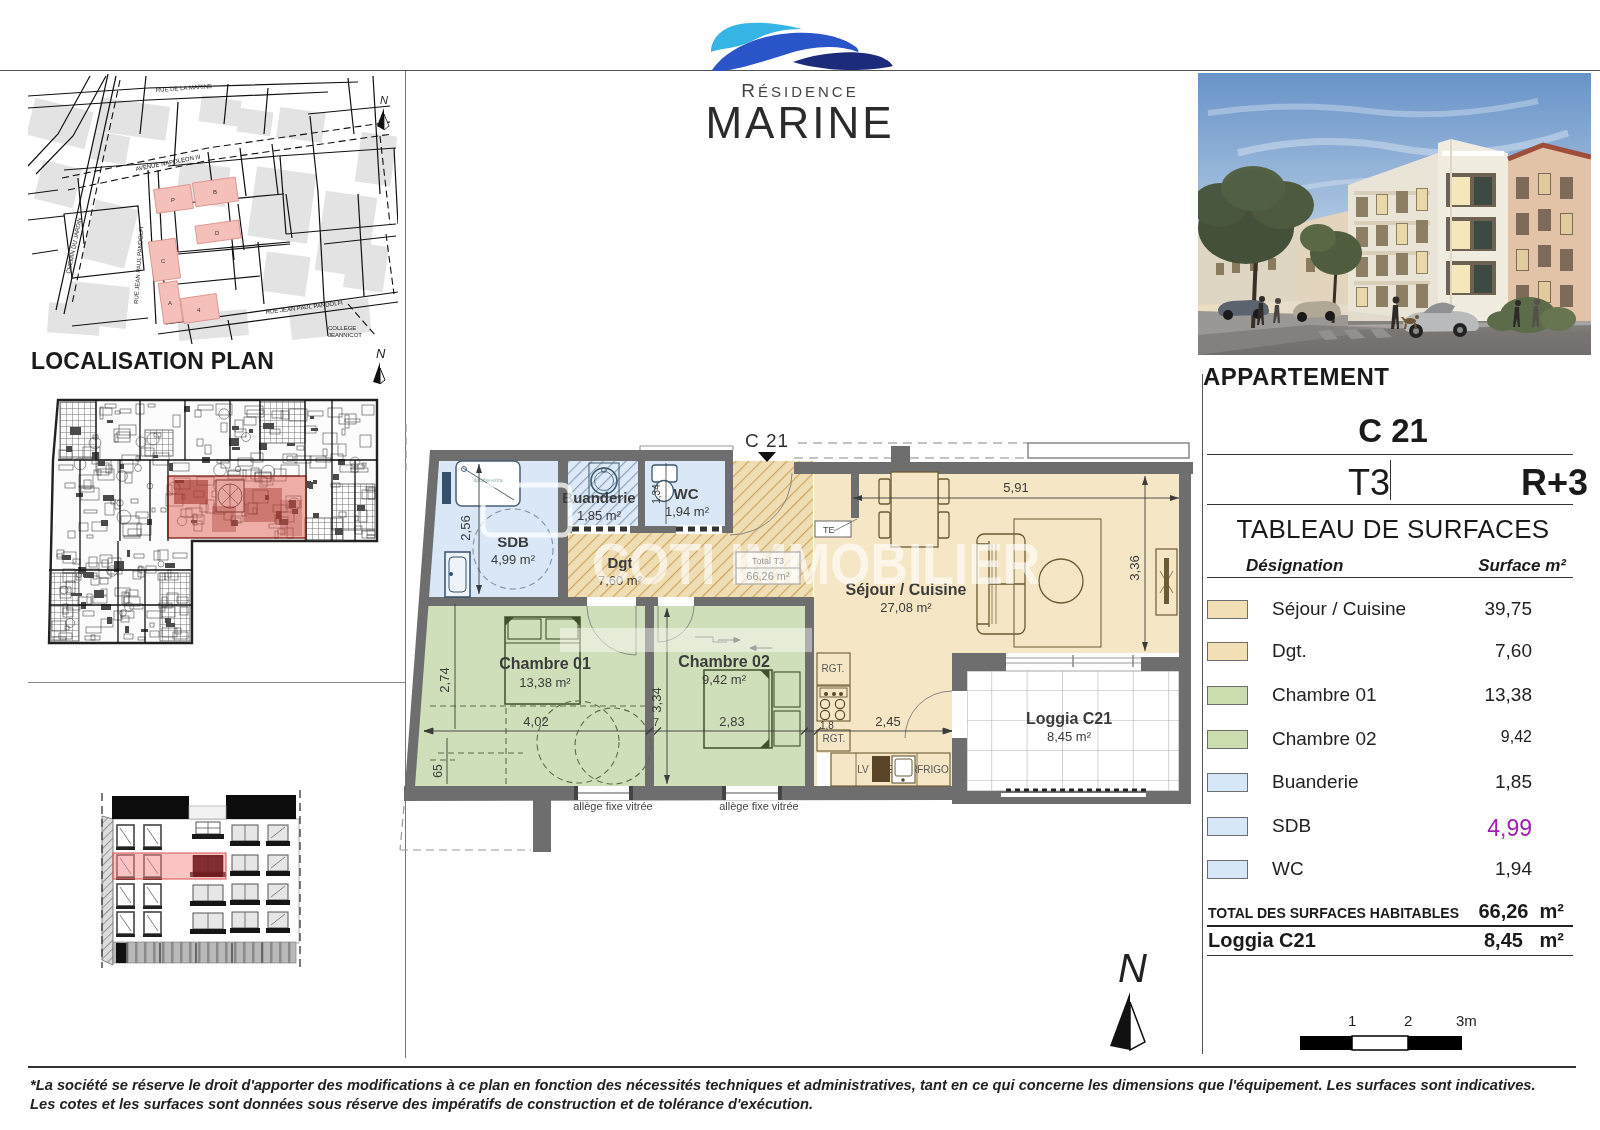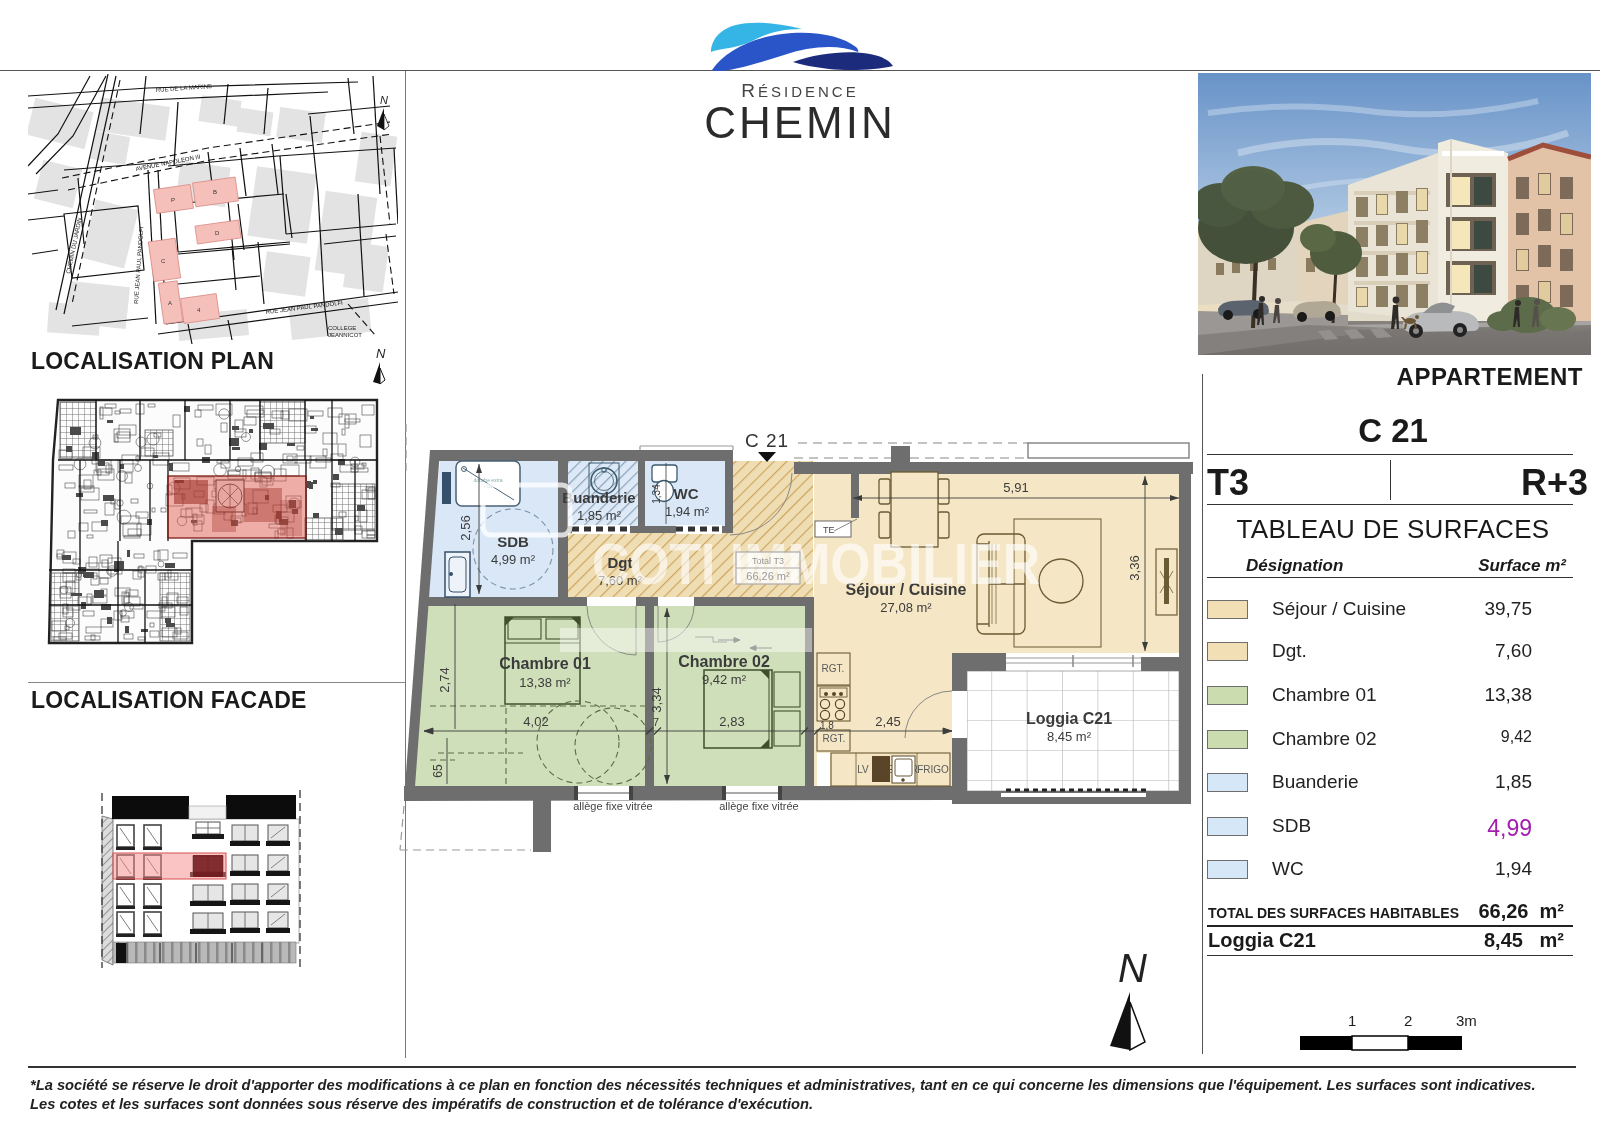--- a/index.html
+++ b/index.html
@@ -16,39 +16,38 @@
 <div class="abs" style="left:690px;top:14px;width:220px;height:62px">
 <svg width="220" height="62" viewBox="0 0 220 62">
 <path d="M 21,38 C 21,26 30,15 46,11 C 61,7 85,8 112,15 C 92,15 78,19 66,25 C 53,32 40,34 33,35 C 27,36 23,37 21,38 Z" fill="#35b5e5"></path>
 <path d="M 22,56 C 34,38 60,24 92,20 C 124,16 152,22 166,33 C 168,35 169,37 168,38 C 148,30 120,32 94,41 C 66,50 40,57 30,57 C 26,57 23,57 22,56 Z" fill="#2a55c8"></path>
 <path d="M 103,48 C 128,39 158,36 180,40 C 192,42 200,47 203,52 C 186,56 160,57 139,55 C 125,53 111,51 103,48 Z" fill="#1d2b7d"></path>
 </svg>
 </div>
 
 <div class="abs" style="left:600px;top:80px;width:400px;text-align:center;font-size:19px;letter-spacing:3px;color:#444">R<span style="font-size:15px">ÉSIDENCE</span></div>
 
-<div class="abs" style="left:550px;top:98px;width:500px;text-align:center;font-size:44px;letter-spacing:3px;color:#2b2b2b">CHEMIN</div>
+<div class="abs" style="left:550px;top:98px;width:500px;text-align:center;font-size:44px;letter-spacing:3px;color:#2b2b2b">MARINE</div>
 
 <div class="abs" style="left:405px;top:71px;width:1px;height:987px;background:#777"></div>
 
 <div class="abs" style="left:1202px;top:374px;width:1px;height:680px;background:#555"></div>
 
 <div class="abs" style="left:31px;top:348px;font-size:23px;font-weight:bold;letter-spacing:0.2px">LOCALISATION PLAN</div>
 
 <div class="abs" style="left:368px;top:346px;width:24px;height:40px">
 <svg width="24" height="40" viewBox="0 0 24 40">
         <text x="8" y="12" font-size="13" font-style="italic" fill="#222">N</text>
         <path d="M 12,38 L 12,16 L 5,36 Z" fill="#111"></path>
         <path d="M 12,38 L 12,22 L 17,34 Z" fill="none" stroke="#111" stroke-width="1"></path>
       </svg>
 </div>
 
 <div class="abs" style="left:28px;top:682px;width:377px;height:1px;background:#888"></div>
 
-<div class="abs" style="left:31px;top:687px;font-size:23px;font-weight:bold;letter-spacing:0.2px">LOCALISATION FACADE</div>
 
 <div class="abs" style="left:28px;top:74px;width:370px;height:272px">
 <svg width="370" height="272" viewBox="0 0 370 272">
 
 <g>
           <rect x="0" y="0" width="370" height="272" fill="#fff"></rect>
         </g>
 
 <g fill="#e3e3e3" stroke="none">
 <rect x="2" y="30" width="60" height="38" transform="rotate(14 30 49)"></rect>
@@ -1321,29 +1320,29 @@
         </g>
 
 <g fill="#6b5535">
           <ellipse cx="212" cy="248" rx="6" ry="3"></ellipse>
           <path d="M206,248 l-3,-4 2,0 3,3 z M207,250 l-1,6 2,0 1,-5 z M216,250 l1,6 2,0 -1,-6 z"></path>
           <circle cx="219" cy="244" r="2"></circle>
         </g>
 </svg>
 </div>
 
-<div class="abs" style="left:1203px;top:363px;width:380px;text-align:right;font-size:24px;font-weight:bold;letter-spacing:0.5px">APPARTEMENT</div>
+<div class="abs" style="left:1203px;top:363px;width:380px;text-align:left;font-size:24px;font-weight:bold;letter-spacing:0.5px">APPARTEMENT</div>
 
 <div class="abs" style="left:1203px;top:412px;width:380px;text-align:center;font-size:33px;font-weight:bold">C 21</div>
 
 <div class="abs" style="left:1207px;top:454px;width:366px;height:1px;background:#333"></div>
 
 <div class="abs" style="left:1390px;top:460px;width:1px;height:40px;background:#333"></div>
 
-<div class="abs" style="left:1207px;top:462px;width:183px;text-align:left;font-size:36px;font-weight:bold">T3</div>
+<div class="abs" style="left:1207px;top:462px;width:183px;text-align:right;font-size:36px;font-weight:normal">T3</div>
 
 <div class="abs" style="left:1405px;top:462px;width:183px;text-align:right;font-size:36px;font-weight:bold">R+3</div>
 
 <div class="abs" style="left:1207px;top:504px;width:366px;height:1px;background:#333"></div>
 
 <div class="abs" style="left:1203px;top:514px;width:380px;text-align:center;font-size:26px;font-weight:normal;letter-spacing:0.3px">TABLEAU DE SURFACES</div>
 
 <div class="abs" style="left:1246px;top:556px;font-size:17px;font-weight:bold;font-style:italic">Désignation</div>
 <div class="abs" style="left:1566px;top:556px;font-size:17px;font-weight:bold;font-style:italic;transform:translateX(-100%)">Surface m²</div>
 

